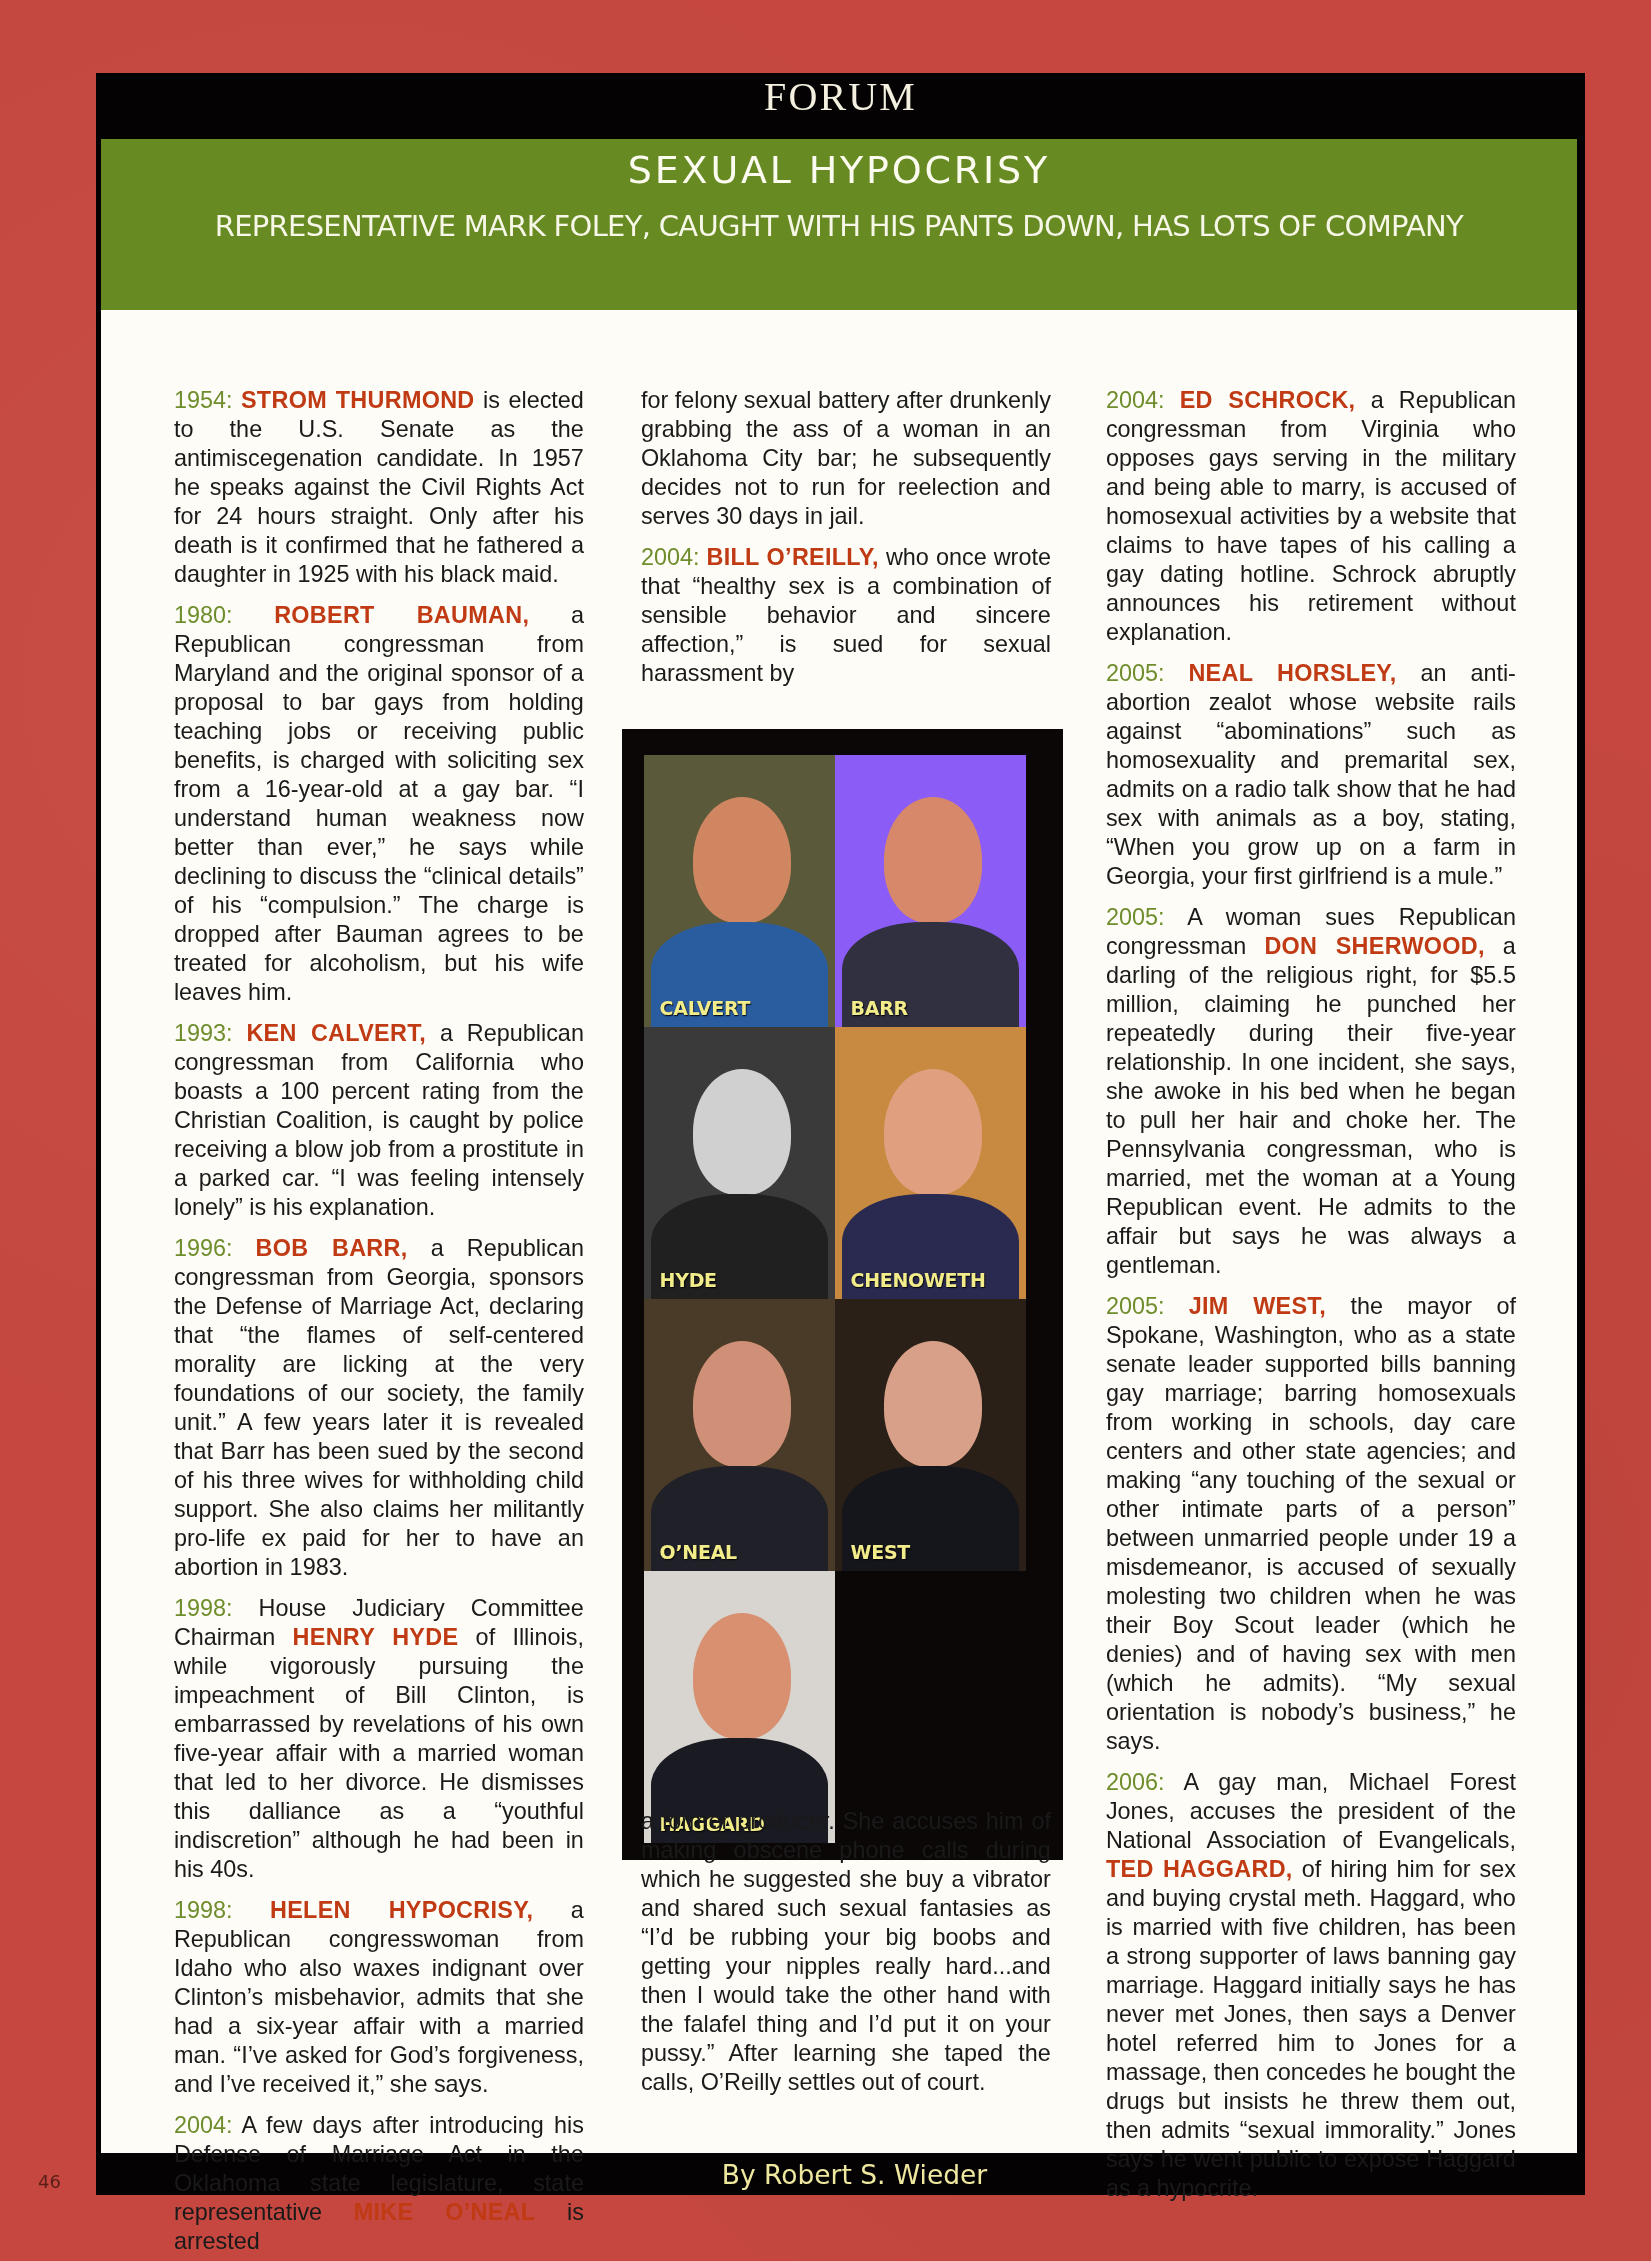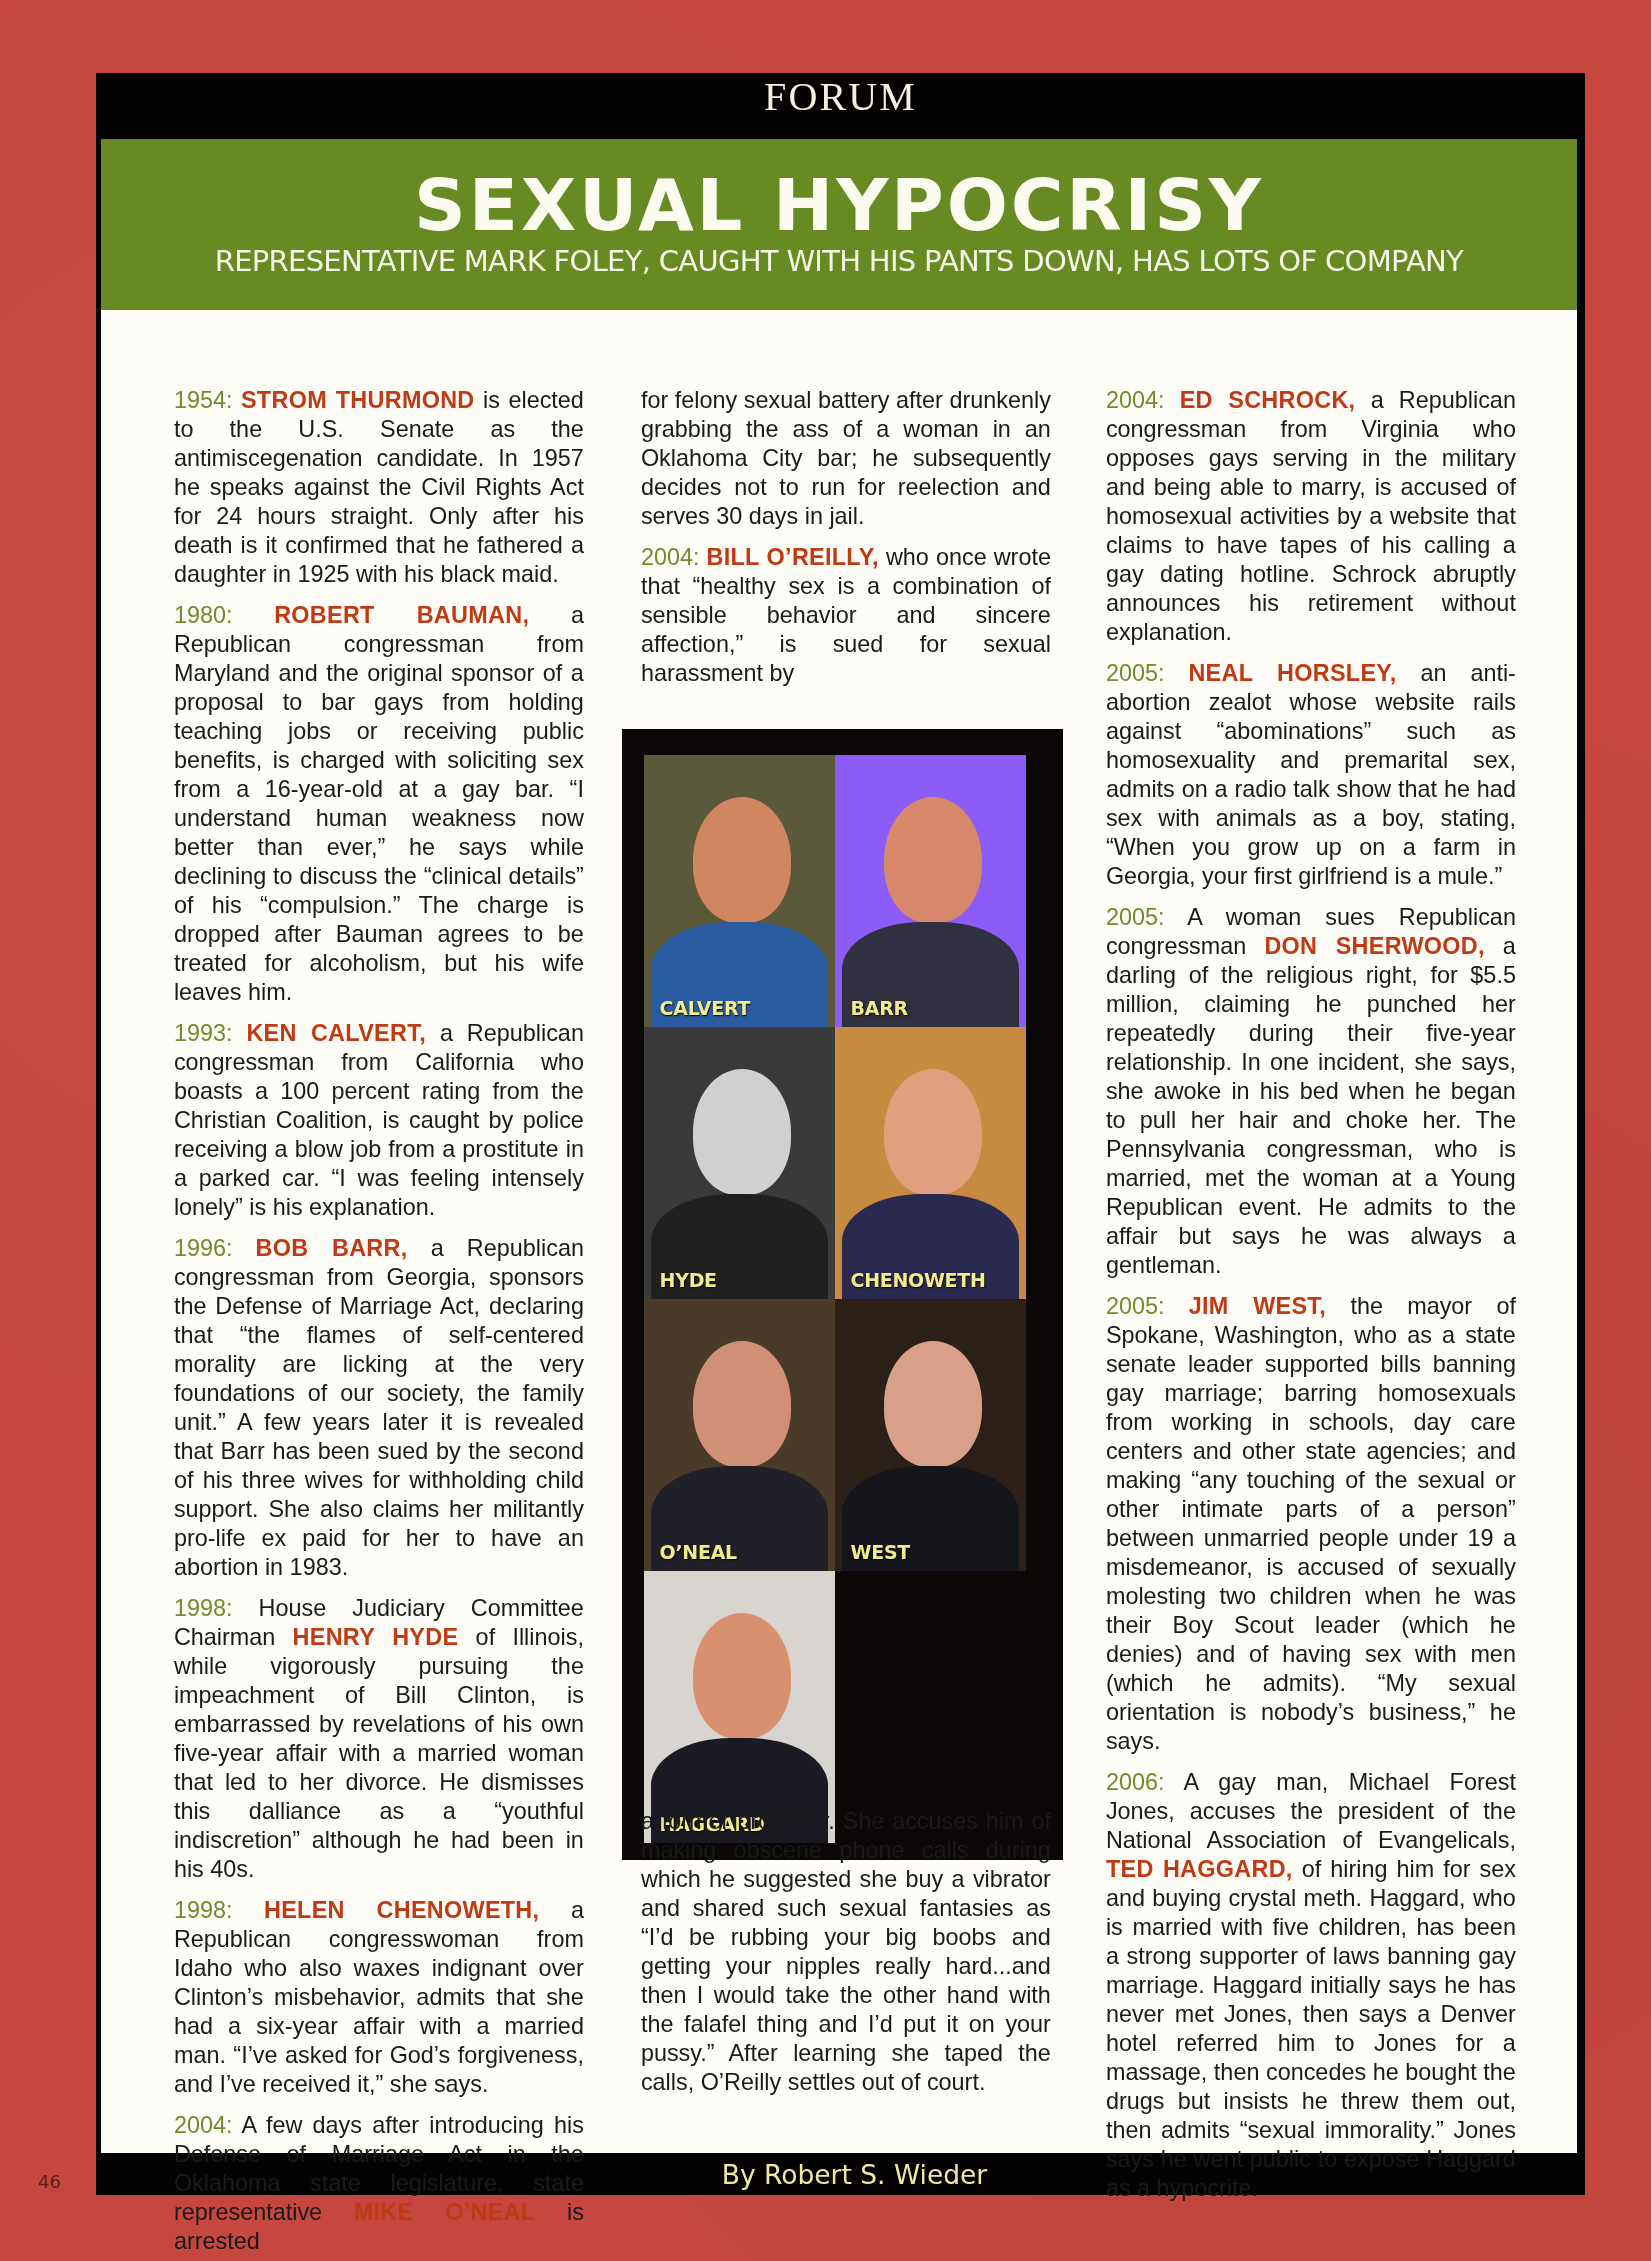--- a/index.html
+++ b/index.html
@@ -6,21 +6,21 @@
   body{width:1651px;height:2261px;background:#c44a44;position:relative;overflow:hidden;
        font-family:"Liberation Sans",sans-serif;}
   .bg-noise{position:absolute;inset:0;background:
      radial-gradient(circle at 20% 30%,rgba(255,255,255,0.04),transparent 40%),
      radial-gradient(circle at 80% 70%,rgba(0,0,0,0.05),transparent 45%),
      #c5473f;}
   .frame{position:absolute;left:96px;top:73px;width:1489px;height:2122px;background:#050203;}
   .top-band{position:absolute;left:0;top:0;width:100%;height:66px;display:flex;align-items:flex-start;justify-content:center;}
   .section-label{color:#f4f0e0;font-family:"Liberation Serif","DejaVu Serif",serif;font-size:40px;letter-spacing:2.1px;}
   .green-band{position:absolute;left:4.9px;top:66px;width:1476px;height:171px;background:#678a22;text-align:center;}
-  .headline{color:#fbfbef;font-family:"DejaVu Sans",sans-serif;font-weight:bold;font-size:72px;letter-spacing:2.8px;margin-top:35px;line-height:63px;}
+  .headline{color:#fbfbef;font-family:"DejaVu Sans",sans-serif;font-weight:normal;font-size:38px;letter-spacing:2.8px;line-height:63px;}
   .subhead{color:#f7f7e8;font-family:"DejaVu Sans",sans-serif;font-size:29px;letter-spacing:-0.7px;margin-top:7px;white-space:nowrap;}
   .body{position:absolute;left:4.9px;top:237px;width:1476px;height:1843px;background:#fdfcf6;}
   .bottom-band{position:absolute;left:0;bottom:0;width:100%;height:42px;display:flex;align-items:center;justify-content:center;padding-left:14px;}
   .byline{color:#efe9a0;font-family:"DejaVu Sans",sans-serif;font-size:26.5px;}
   .page-num{position:absolute;left:38px;top:2171px;color:#5a1d18;font-size:18px;font-family:"DejaVu Sans",sans-serif;}
 
   .col{position:absolute;font-family:"Liberation Sans",sans-serif;font-size:23.4px;line-height:29px;color:#1a1a1a;text-align:justify;}
   .col p{margin:12px;}
   .col1{left:61px;top:64px;width:434px;}
   .col2{left:528px;top:64px;width:434px;}
@@ -52,21 +52,21 @@
   </div>
 
   <div class="body">
 
     <div class="col col1">
       <p><span class="year">1954:</span> <span class="name">STROM THURMOND</span><span> is elected to the U.S. Senate as the antimiscegenation candidate. In 1957 he speaks against the Civil Rights Act for 24 hours straight. Only after his death is it confirmed that he fathered a daughter in 1925 with his black maid.</span></p>
       <p><span class="year">1980:</span> <span class="name">ROBERT BAUMAN,</span><span> a Republican congressman from Maryland and the original sponsor of a proposal to bar gays from holding teaching jobs or receiving public benefits, is charged with soliciting sex from a 16-year-old at a gay bar. “I understand human weakness now better than ever,” he says while declining to discuss the “clinical details” of his “compulsion.” The charge is dropped after Bauman agrees to be treated for alcoholism, but his wife leaves him.</span></p>
       <p><span class="year">1993:</span> <span class="name">KEN CALVERT,</span><span> a Republican congressman from California who boasts a 100 percent rating from the Christian Coalition, is caught by police receiving a blow job from a prostitute in a parked car. “I was feeling intensely lonely” is his explanation.</span></p>
       <p><span class="year">1996:</span> <span class="name">BOB BARR,</span><span> a Republican congressman from Georgia, sponsors the Defense of Marriage Act, declaring that “the flames of self-centered morality are licking at the very foundations of our society, the family unit.” A few years later it is revealed that Barr has been sued by the second of his three wives for withholding child support. She also claims her militantly pro-life ex paid for her to have an abortion in 1983.</span></p>
       <p><span class="year">1998:</span><span> House Judiciary Committee Chairman </span><span class="name">HENRY HYDE</span><span> of Illinois, while vigorously pursuing the impeachment of Bill Clinton, is embarrassed by revelations of his own five-year affair with a married woman that led to her divorce. He dismisses this dalliance as a “youthful indiscretion” although he had been in his 40s.</span></p>
-      <p><span class="year">1998:</span> <span class="name">HELEN CHENOWETH,</span><span> a Republican congresswoman from Idaho who also waxes indignant over Clinton’s misbehavior, admits that she had a six-year affair with a married man. “I’ve asked for God’s forgiveness, and I’ve received it,” she says.</span></p>
+      <p><span class="year">1998:</span> <span class="name">HELEN HYPOCRISY,</span><span> a Republican congresswoman from Idaho who also waxes indignant over Clinton’s misbehavior, admits that she had a six-year affair with a married man. “I’ve asked for God’s forgiveness, and I’ve received it,” she says.</span></p>
       <p><span class="year">2004:</span><span> A few days after introducing his Defense of Marriage Act in the Oklahoma state legislature, state representative </span><span class="name">MIKE O’NEAL</span><span> is arrested</span></p>
     </div>
 
     <div class="col col2">
       <p>for felony sexual battery after drunkenly grabbing the ass of a woman in an Oklahoma City bar; he subsequently decides not to run for reelection and serves 30 days in jail.</p>
       <p><span class="year">2004:</span> <span class="name">BILL O’REILLY,</span><span> who once wrote that “healthy sex is a combination of sensible behavior and sincere affection,” is sued for sexual harassment by</span></p>
     </div>
 
     <div class="photo-block">
       <div class="photo-grid" id="photo-grid">

